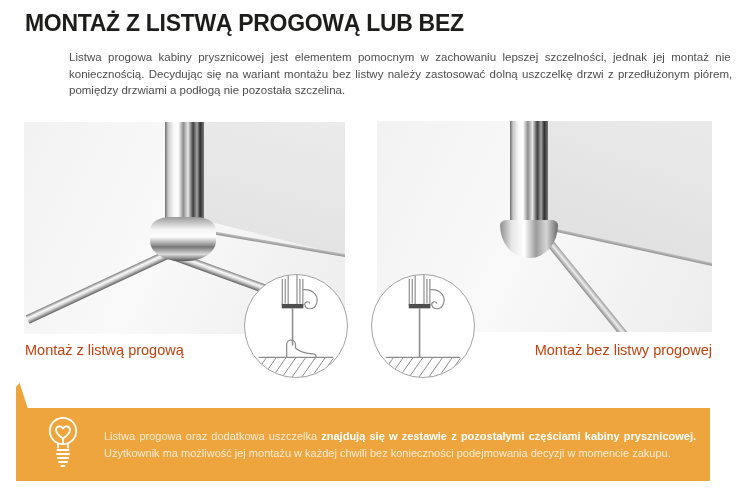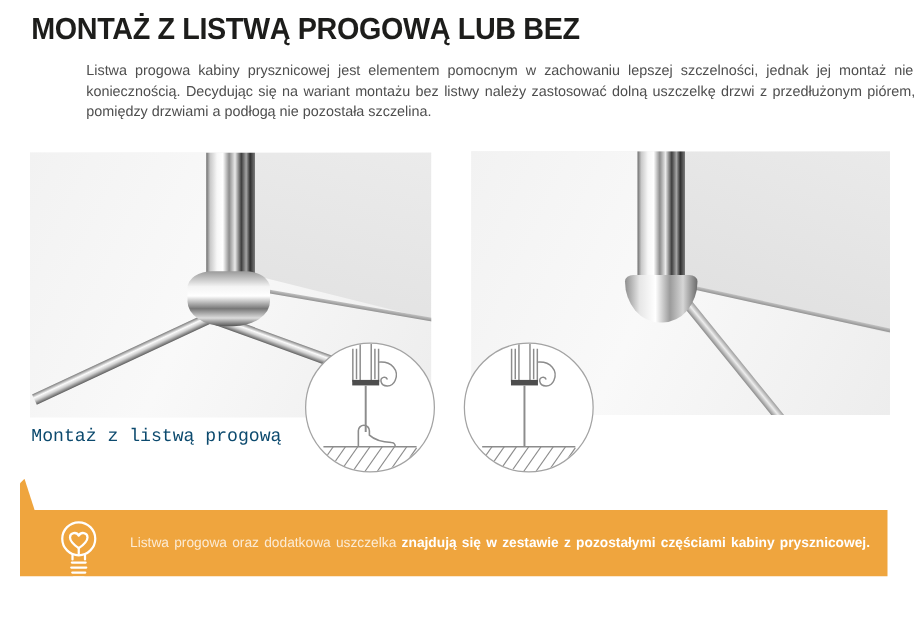--- a/index.html
+++ b/index.html
@@ -32,33 +32,33 @@
   .hinge { left:126px; top:95px; width:66px; height:44px; border-radius:30% 30% 45% 45%;
            background:linear-gradient(180deg,#9a9a9a 0%,#f4f4f4 28%,#ffffff 45%,#777 68%,#dcdcdc 85%,#555 100%); }
   .foot { left:123px; top:99px; width:58px; height:38px; border-radius:12% 12% 50% 50% / 14% 14% 90% 90%;
           background:linear-gradient(90deg,#8e8e8e 0%,#e6e6e6 20%,#ffffff 42%,#9b9b9b 62%,#d6d6d6 80%,#6a6a6a 100%); }
   .strip { height:9px; background:linear-gradient(180deg,#7d7d7d 0%,#fbfbfb 35%,#d2d2d2 60%,#5f5f5f 100%); }
   .strip-a { left:-12px; top:123px; width:166px; transform-origin:100% 50%; transform:rotate(-25deg); }
   .strip-b { left:149px; top:129px; width:185px; transform-origin:0 50%; transform:rotate(20deeg); transform:rotate(20deg); }
   .strip-c { left:169px; top:113px; width:125px; height:8px; transform-origin:0 50%; transform:rotate(51deg);
              background:linear-gradient(180deg,#9d9d9d,#ededed 45%,#8b8b8b); }
 
-  .caption { position:absolute; top:342px; font-size:14.5px; color:#0c4a6e;font-family:Liberation Mono, monospace; }
+  .caption { position:absolute; top:342px; font-size:14.5px; color:#c2410c; }
   .caption-left  { left:25px; }
   .caption-right { right:24px; text-align:right; }
 
   
   .inset { position:absolute; top:274px; width:104px; height:104px; border-radius:50%;
            background:#ffffff; border:1.5px solid #a3a3a3; z-index:5; overflow:hidden; }
   .inset-left  { left:244px; }
   .inset-right { left:371px; }
   .inset svg { display:block; width:100%; height:100%; }
 
   
-  .note { position:absolute; left:16px; top:408px; width:694px; height:53px; background:#efa53e; z-index:6; }
+  .note { position:absolute; left:16px; top:408px; width:694px; height:73px; background:#efa53e; z-index:6; }
   .note-tab { position:absolute; left:16px; top:383px; width:12px; height:26px; background:#efa53e; z-index:6;
               clip-path:polygon(0 14%, 30% 0, 100% 100%, 0 100%); }
   .bulb { position:absolute; left:26px; top:6px; }
   .note-text { position:absolute; left:88px; right:14px; top:50%; transform:translateY(-50%);
                font-size:11px; line-height:17px; color:rgba(255,255,255,0.78); }
   .note-line1 { text-align:justify; text-align-last:justify; }
   .note-line1 b { color:#ffffff; font-weight:700; }
 </style>
 </head>
 <body>
@@ -126,32 +126,34 @@
         <line x1="38" y1="104" x2="52" y2="84"></line>
         <line x1="48" y1="104" x2="62" y2="84"></line>
         <line x1="58" y1="104" x2="72" y2="84"></line>
         <line x1="68" y1="104" x2="82" y2="84"></line>
         <line x1="78" y1="102" x2="90" y2="85"></line>
       </g>
     </svg>
   </div>
 
   <div class="caption caption-left">Montaż z listwą progową</div>
+  <div class="caption caption-right">Montaż bez listwy progowej</div>
 
   <div class="note-tab"></div>
   <div class="note">
     <svg class="bulb" width="42" height="62" viewBox="0 0 42 62" fill="none" stroke="#ffffff" stroke-width="1.8" stroke-linecap="round" stroke-linejoin="round">
       <circle cx="21" cy="17" r="13.2"></circle>
       <path d="M21 24.5 c-4.8 -3.4 -7 -5.7 -7 -8.6 c0 -3.8 5.2 -4.8 7 -1.4 c1.8 -3.4 7 -2.4 7 1.4 c0 2.9 -2.2 5.2 -7 8.6 Z"></path>
       <path d="M21 24.5 v4.5"></path>
       <path d="M16 29.5 v4 M26 29.5 v4"></path>
       <path d="M15.5 36 h11"></path>
       <path d="M15 40 h12"></path>
       <path d="M15.8 44 h10.4"></path>
       <path d="M17 48 h8"></path>
       <path d="M19.5 52 h3"></path>
     </svg>
     <div class="note-text">
       <div class="note-line1"><span>Listwa progowa oraz dodatkowa uszczelka </span><b>znajdują się w zestawie z pozostałymi częściami kabiny prysznicowej.</b></div>
+      <div class="note-line2">Użytkownik ma możliwość jej montażu w każdej chwili bez konieczności podejmowania decyzji w momencie zakupu.</div>
     </div>
   </div>
 
 </div>
 
 </body></html>

